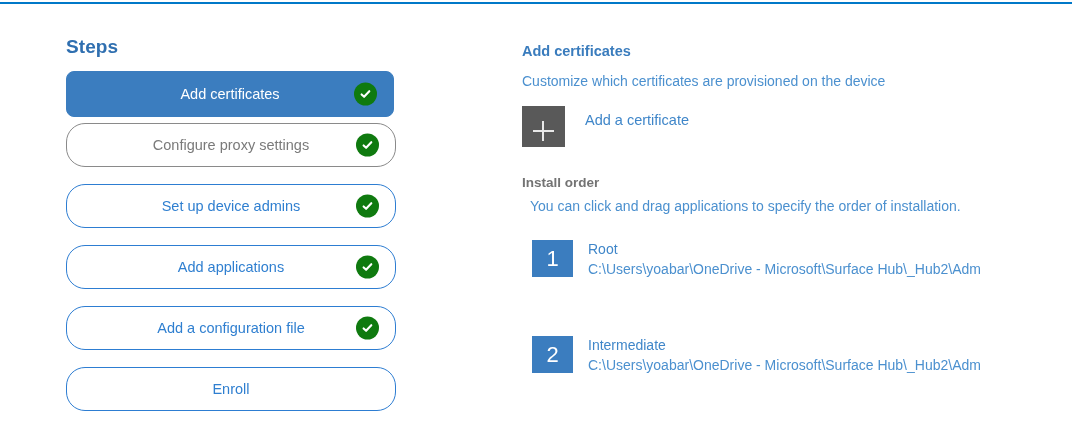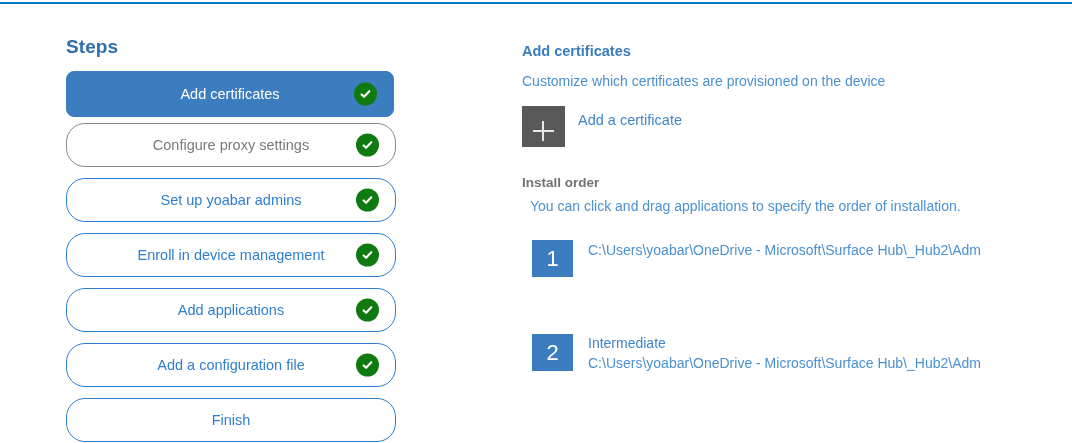--- a/index.html
+++ b/index.html
@@ -48,21 +48,21 @@
     color: #2f6fb0;
     letter-spacing: .1px;
     margin: 0 0 13px 0;
     line-height: 22px;
   }
 
   .step {
     position: relative;
     box-sizing: border-box;
     height: 44px;
-    margin-bottom: 11px;
+    margin-bottom: 17px;
     border-radius: 19px;
     background: #ffffff;
     border: 1px solid #2d7dd2;
     display: flex;
     align-items: center;
     justify-content: center;
     cursor: pointer;
     width: 330px;
   }
   .step-label {
@@ -160,21 +160,21 @@
     position: absolute;
     left: 20px;
     top: 15px;
     width: 2px;
     height: 20px;
     background: #e8e8e8;
   }
   .add-label {
     font-size: 14.5px;
     color: #3f86c9;
-    margin-left: 13px;
+    margin-left: 20px;
     margin-top: 5px;
     line-height: 18px;
     cursor: pointer;
   }
 
   
   .order-block { margin-top: 27px; }
   .order-heading {
     font-size: 13.5px;
     font-weight: bold;
@@ -248,57 +248,49 @@
     <div class="step is-muted">
       <span class="step-label">Configure proxy settings</span>
       <span class="check-badge">
         <svg width="13" height="13" viewBox="0 0 13 13" aria-hidden="true">
           <path d="M2.6 6.9 L5.1 9.3 L10.3 3.7" fill="none" stroke="#ffffff" stroke-width="2.1" stroke-linecap="round" stroke-linejoin="round"></path>
         </svg>
       </span>
     </div>
 
     <div class="step">
-      <span class="step-label">Set up yoabar admins</span>
-      <span class="check-badge">
-        <svg width="13" height="13" viewBox="0 0 13 13" aria-hidden="true">
-          <path d="M2.6 6.9 L5.1 9.3 L10.3 3.7" fill="none" stroke="#ffffff" stroke-width="2.1" stroke-linecap="round" stroke-linejoin="round"></path>
-        </svg>
-      </span>
-    </div>
-
-    <div class="step">
-      <span class="step-label">Enroll in device management</span>
-      <span class="check-badge">
-        <svg width="13" height="13" viewBox="0 0 13 13" aria-hidden="true">
-          <path d="M2.6 6.9 L5.1 9.3 L10.3 3.7" fill="none" stroke="#ffffff" stroke-width="2.1" stroke-linecap="round" stroke-linejoin="round"></path>
-        </svg>
-      </span>
-    </div>
+      <span class="step-label">Set up device admins</span>
+      <span class="check-badge">
+        <svg width="13" height="13" viewBox="0 0 13 13" aria-hidden="true">
+          <path d="M2.6 6.9 L5.1 9.3 L10.3 3.7" fill="none" stroke="#ffffff" stroke-width="2.1" stroke-linecap="round" stroke-linejoin="round"></path>
+        </svg>
+      </span>
+    </div>
+
 
     <div class="step">
       <span class="step-label">Add applications</span>
       <span class="check-badge">
         <svg width="13" height="13" viewBox="0 0 13 13" aria-hidden="true">
           <path d="M2.6 6.9 L5.1 9.3 L10.3 3.7" fill="none" stroke="#ffffff" stroke-width="2.1" stroke-linecap="round" stroke-linejoin="round"></path>
         </svg>
       </span>
     </div>
 
     <div class="step">
       <span class="step-label">Add a configuration file</span>
       <span class="check-badge">
         <svg width="13" height="13" viewBox="0 0 13 13" aria-hidden="true">
           <path d="M2.6 6.9 L5.1 9.3 L10.3 3.7" fill="none" stroke="#ffffff" stroke-width="2.1" stroke-linecap="round" stroke-linejoin="round"></path>
         </svg>
       </span>
     </div>
 
     <div class="step">
-      <span class="step-label">Finish</span>
+      <span class="step-label">Enroll</span>
     </div>
   </div>
 
   <div class="detail-pane">
 
     <h3 class="detail-heading">Add certificates</h3>
     <p class="detail-sub">Customize which certificates are provisioned on the device</p>
 
     <div class="add-row">
       <div class="add-tile">
@@ -310,20 +302,21 @@
 
     <div class="order-block">
       <h4 class="order-heading">Install order</h4>
       <p class="order-sub">You can click and drag applications to specify the order of installation.</p>
 
       <div class="order-list">
 
         <div class="order-item">
           <div class="order-num">1</div>
           <div class="order-texts">
+            <div class="order-name">Root</div>
             <div class="order-path">C:\Users\yoabar\OneDrive - Microsoft\Surface Hub\_Hub2\Adm</div>
           </div>
         </div>
 
         <div class="order-item">
           <div class="order-num">2</div>
           <div class="order-texts">
             <div class="order-name">Intermediate</div>
             <div class="order-path">C:\Users\yoabar\OneDrive - Microsoft\Surface Hub\_Hub2\Adm</div>
           </div>

